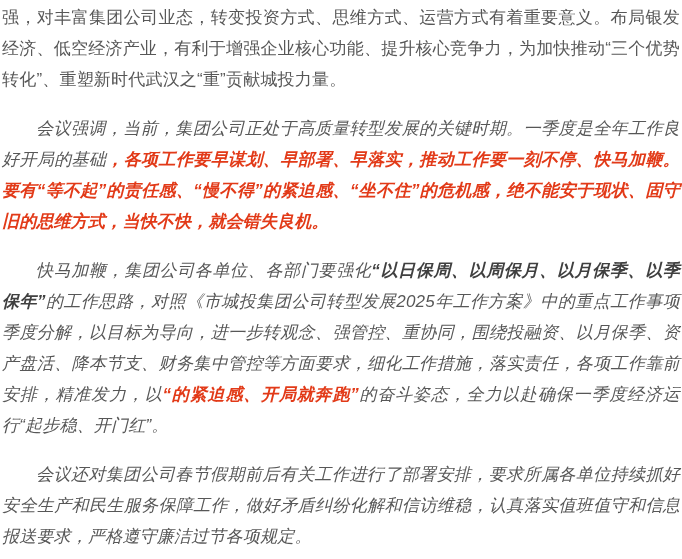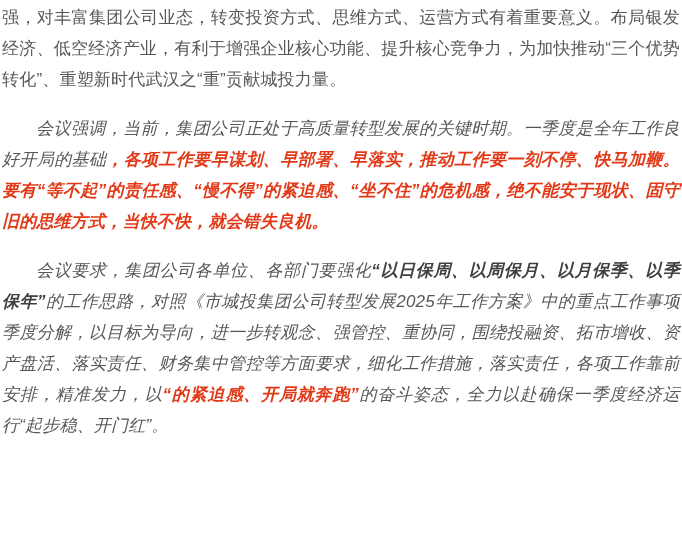--- a/index.html
+++ b/index.html
@@ -48,14 +48,15 @@
     font-weight: 700;
     color: var(--red);
   }
 </style>
 </head>
 <body>
 
 <div class="article">
     <p><span class="run-normal">强，对丰富集团公司业态，转变投资方式、思维方式、运营方式有着重要意义。布局银发经济、低空经济产业，有利于增强企业核心功能、提升核心竞争力，为加快推动“三个优势转化”、重塑新时代武汉之“重”贡献城投力量。</span></p>
     <p class="indent"><span class="run-normal">会议强调，当前，集团公司正处于高质量转型发展的关键时期。一季度是全年工作良好开局的基础</span><span class="run-red-bold">，各项工作要早谋划、早部署、早落实，推动工作要一刻不停、快马加鞭。要有“等不起”的责任感、“慢不得”的紧迫感、“坐不住”的危机感，绝不能安于现状、固守旧的思维方式，当快不快，就会错失良机。</span></p>
-    <p class="indent"><span class="run-normal">会议要求，集团公司各单位、各部门要强化</span><span class="run-bold">“以日保周、以周保月、以月保季、以季保年”</span><span class="run-normal">的工作思路，对照《市城投集团公司转型发展2025年工作方案》中的重点工作事项季度分解，以目标为导向，进一步转观念、强管控、重协同，围绕投融资、拓市增收、资产盘活、落实责任、财务集中管控等方面要求，细化工作措施，落实责任，各项工作靠前安排，精准发力，以</span><span class="run-red-bold">“的紧迫感、开局就奔跑”</span><span class="run-normal">的奋斗姿态，全力以赴确保一季度经济运行“起步稳、开门红”。</span></p>
+    <p class="indent"><span class="run-normal">快马加鞭，集团公司各单位、各部门要强化</span><span class="run-bold">“以日保周、以周保月、以月保季、以季保年”</span><span class="run-normal">的工作思路，对照《市城投集团公司转型发展2025年工作方案》中的重点工作事项季度分解，以目标为导向，进一步转观念、强管控、重协同，围绕投融资、以月保季、资产盘活、降本节支、财务集中管控等方面要求，细化工作措施，落实责任，各项工作靠前安排，精准发力，以</span><span class="run-red-bold">“的紧迫感、开局就奔跑”</span><span class="run-normal">的奋斗姿态，全力以赴确保一季度经济运行“起步稳、开门红”。</span></p>
+    <p class="indent"><span class="run-normal">会议还对集团公司春节假期前后有关工作进行了部署安排，要求所属各单位持续抓好安全生产和民生服务保障工作，做好矛盾纠纷化解和信访维稳，认真落实值班值守和信息报送要求，严格遵守廉洁过节各项规定。</span></p>
   </div>
 
 </body></html>

